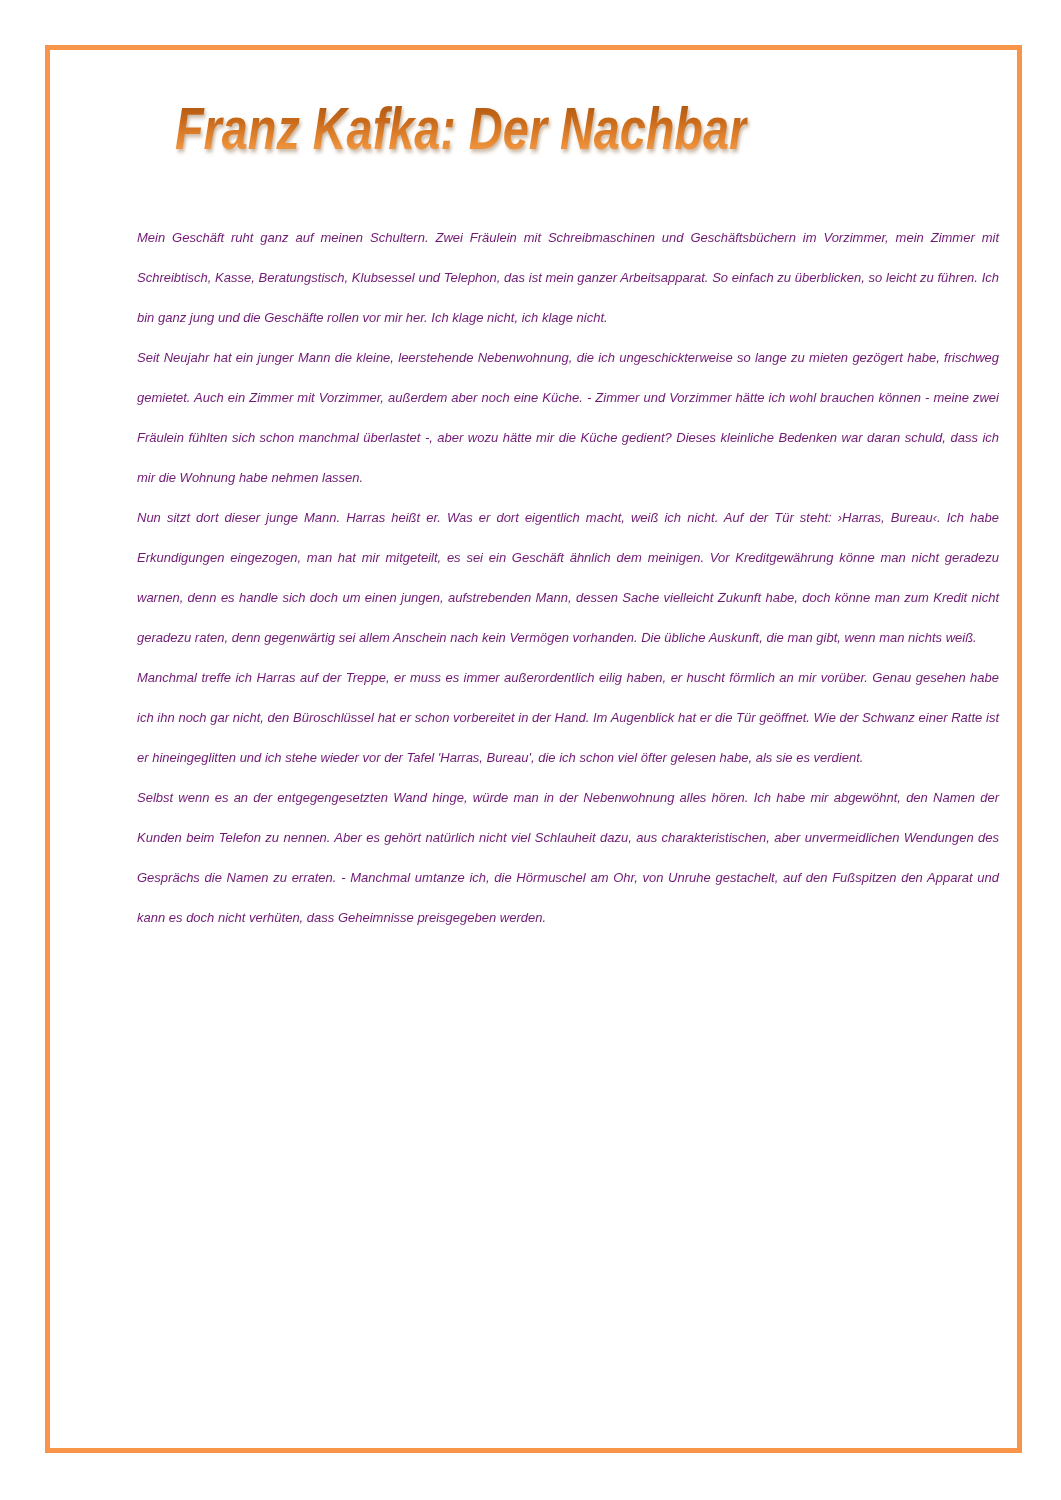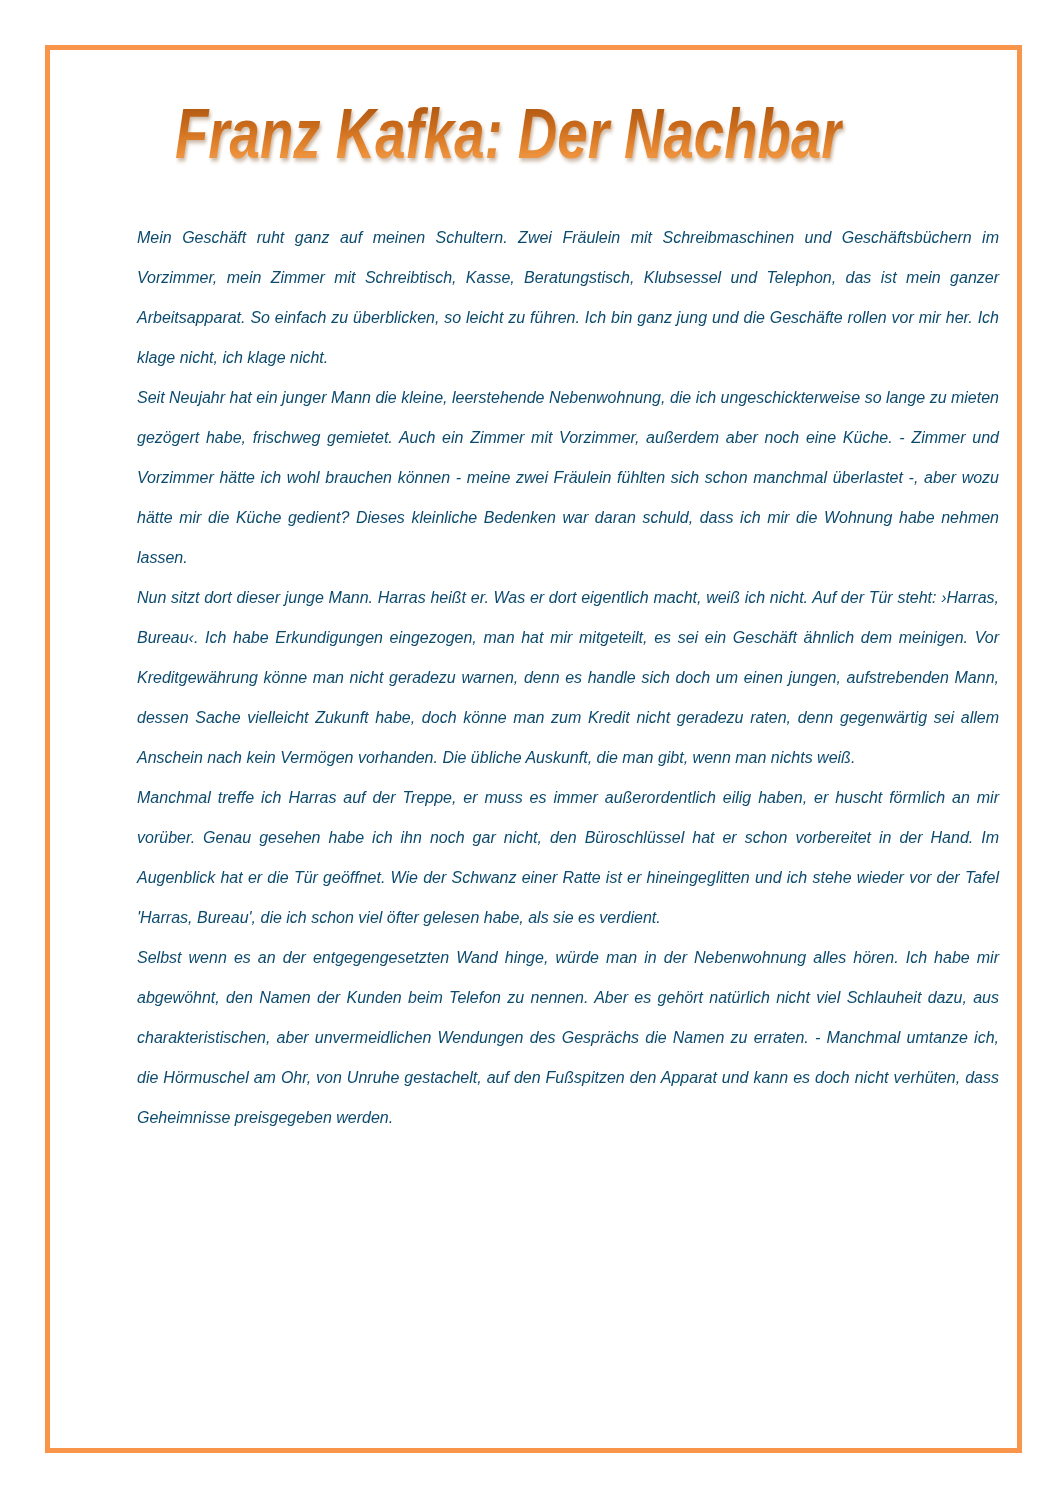--- a/index.html
+++ b/index.html
@@ -27,21 +27,21 @@
   }
   .doc-title {
     position: absolute;
     left: 175px;
     top: 96px;
     margin: 0;
     white-space: nowrap;
     font-family: "Liberation Sans", sans-serif;
     font-style: italic;
     font-weight: bold;
-    font-size: 70px;
+    font-size: 60px;
     line-height: 1.1;
     letter-spacing: 0px;
   }
   .doc-title .title-text {
     display: inline-block;
     transform: scaleX(0.78);
     transform-origin: 0 50%;
     color: #D4761E;
     text-shadow: 2px 3px 3px rgba(110, 60, 10, 0.35);
   }
@@ -53,24 +53,24 @@
       -webkit-text-fill-color: transparent;
       text-shadow: none;
       filter: drop-shadow(2px 3px 2px rgba(120, 70, 20, 0.40));
     }
   }
   .doc-body {
     position: absolute;
     left: 137px;
     top: 218px;
     width: 862px;
-    color: #0c4a6e;
+    color: #701a75;
     font-family: "Liberation Sans", sans-serif;
     font-style: italic;
-    font-size: 16px;
+    font-size: 13px;
     line-height: 40px;
   }
   .doc-body p {
     margin: 0;
     padding: 0;
     text-align: justify;
   }
 </style>
 </head>
 <body>

